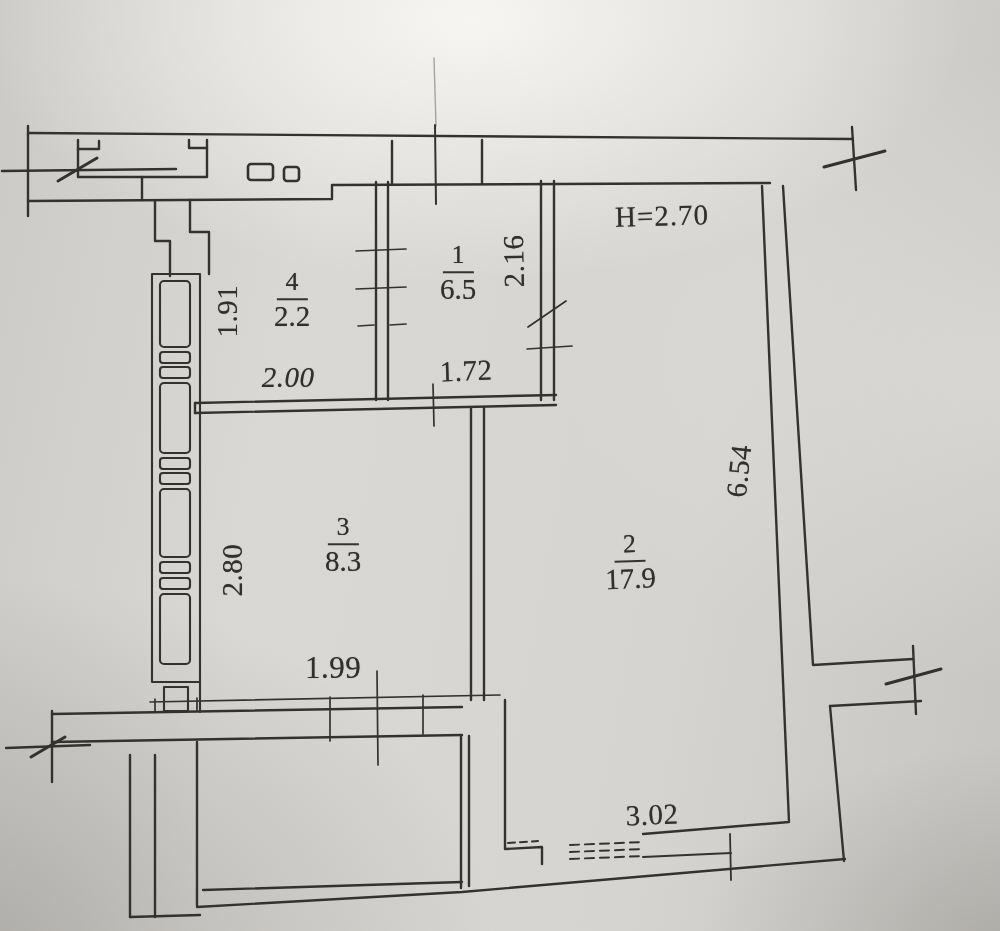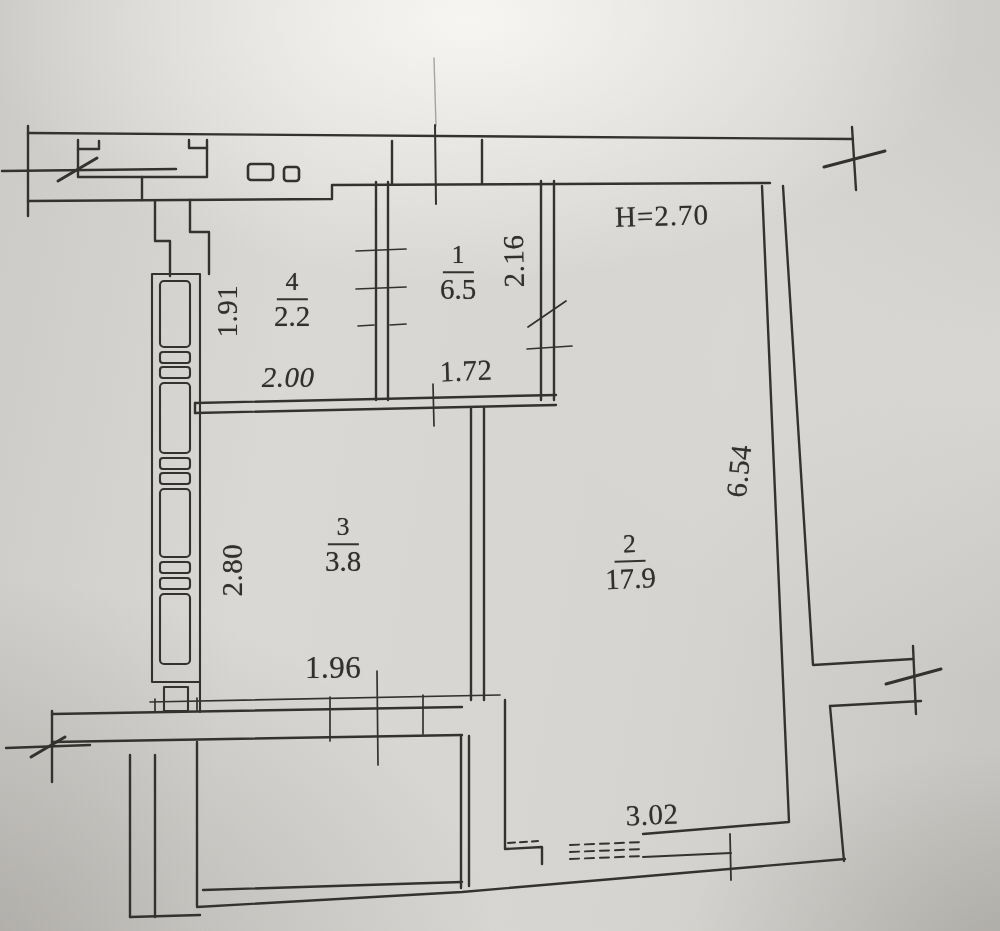--- a/index.html
+++ b/index.html
@@ -175,30 +175,30 @@
     <span class="den">2.2</span>
   </div>
 
   <div class="room-label" style="left:458px;top:274px;">
     <span class="num">1</span><br>
     <span class="den">6.5</span>
   </div>
 
   <div class="room-label" style="left:343px;top:546px;">
     <span class="num">3</span><br>
-    <span class="den">3.8</span>
+    <span class="den">8.3</span>
   </div>
 
   <div class="room-label" style="left:630px;top:563px;transform:translate(-50%,-50%) rotate(-2deg);">
     <span class="num">2</span><br>
     <span class="den">17.9</span>
   </div>
 
   <div class="lbl dim rot90" style="left:227px;top:311px;">1.91</div>
   <div class="lbl dim" style="left:288px;top:377px;font-style:italic;">2.00</div>
   <div class="lbl dim rot91" style="left:514px;top:261px;">2.16</div>
   <div class="lbl dim tilt" style="left:466px;top:371px;">1.72</div>
   <div class="lbl dim rot90" style="left:232px;top:570px;">2.80</div>
-  <div class="lbl dim" style="left:333px;top:668px;font-size:31px;">1.96</div>
+  <div class="lbl dim" style="left:333px;top:668px;font-size:31px;">1.99</div>
   <div class="lbl dim rot84" style="left:739px;top:471px;">6.54</div>
   <div class="lbl dim tilt" style="left:652px;top:815px;">3.02</div>
 
 </div>
 
 </body></html>

